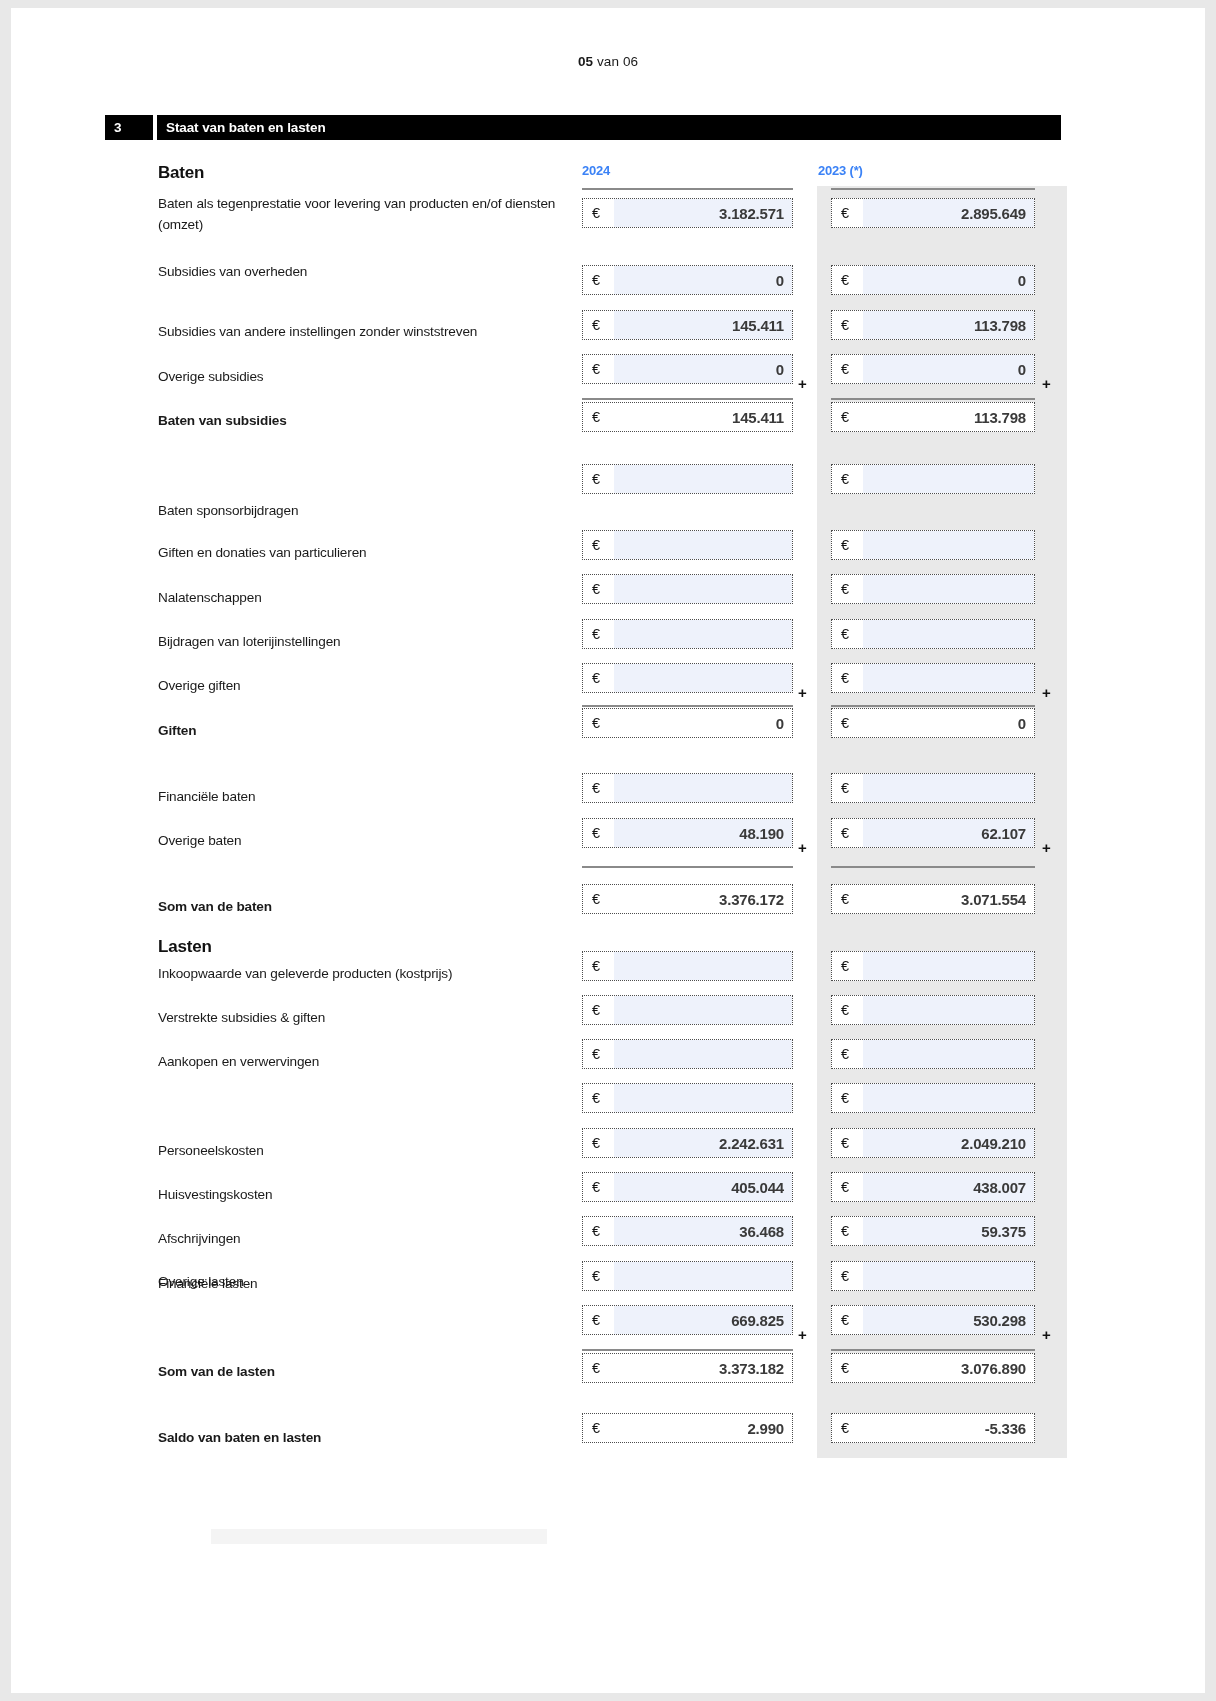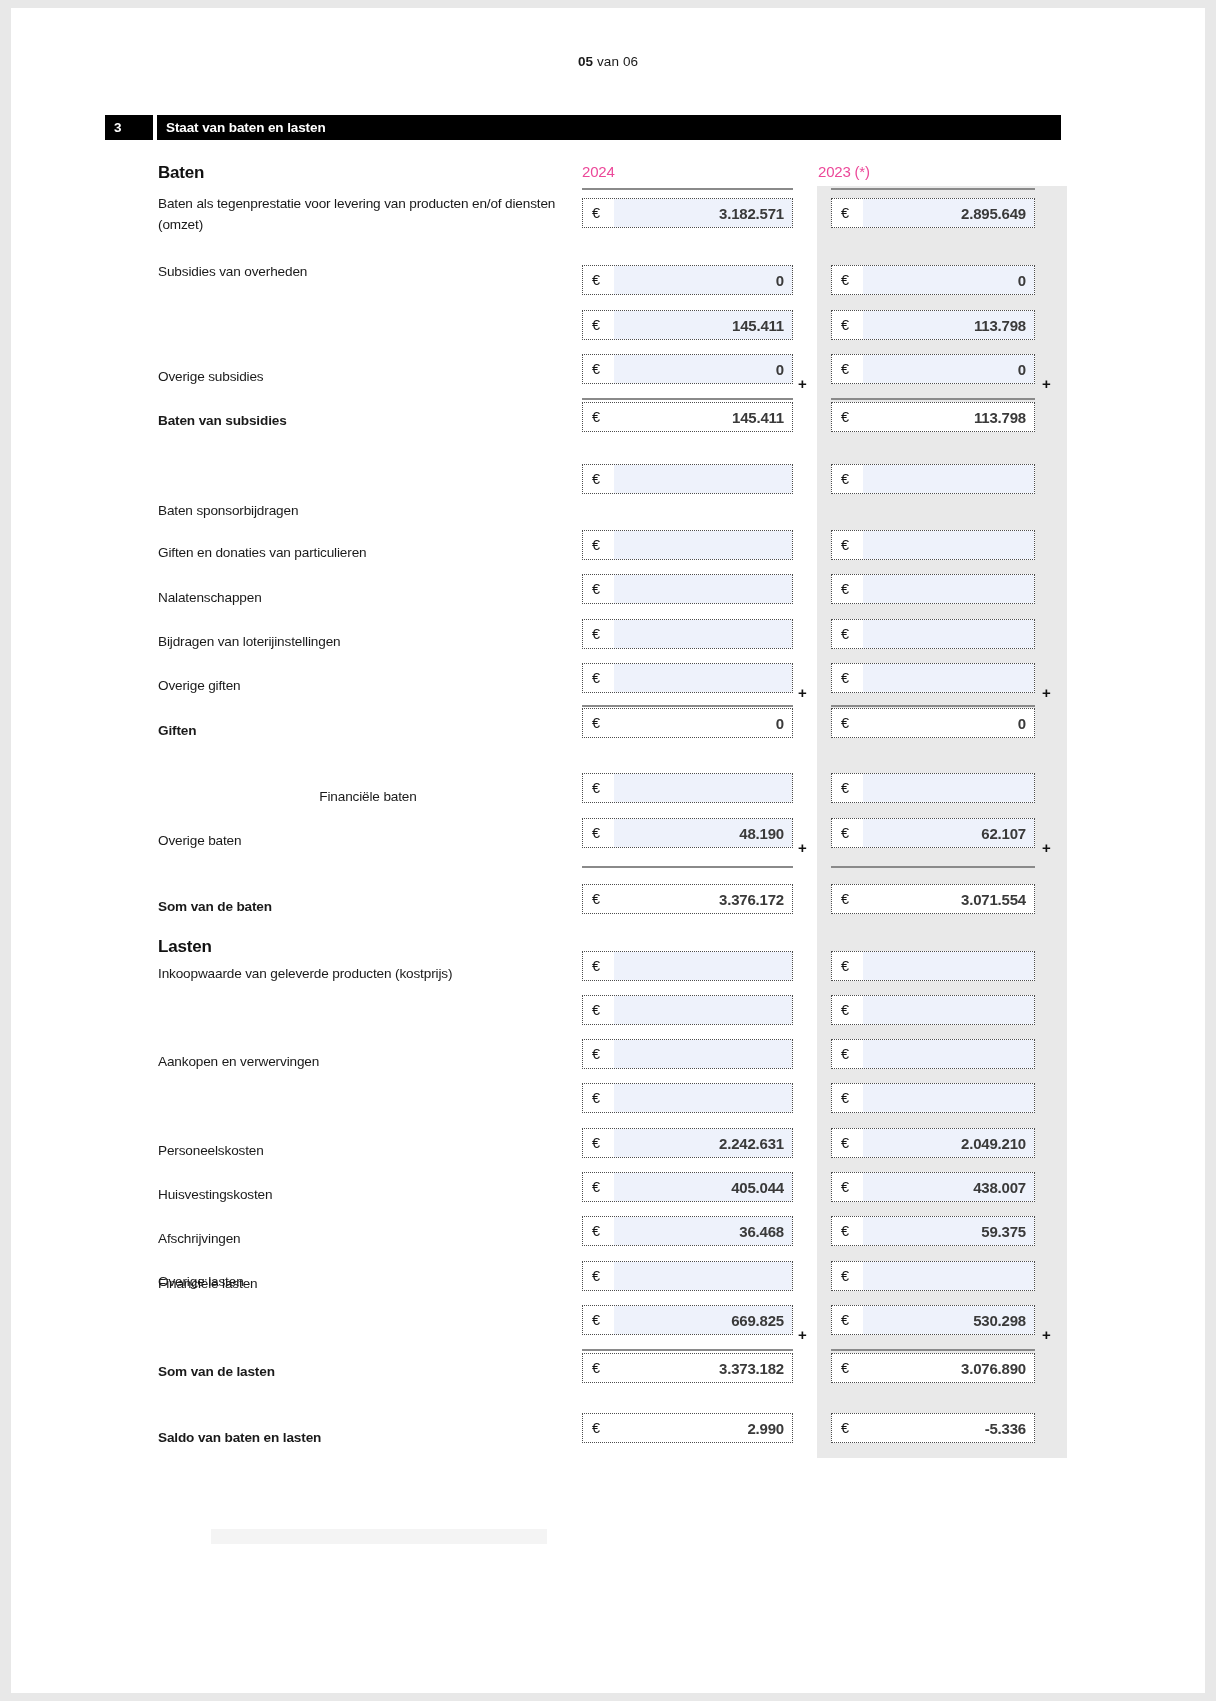--- a/index.html
+++ b/index.html
@@ -69,23 +69,24 @@
 
   
   .form {
     position: absolute;
     left: 0; top: 0;
     width: 1194px; height: 1685px;
   }
 
   .col-head {
     position: absolute;
-    font-size: 15px;
-    color: #ec4899;
+    font-size: 13px;
+    color: #3b82f6;
     letter-spacing: -.2px;
+    font-weight: bold;
   }
   .col-head.y2024 { left: 571px; top: 155px; }
   .col-head.y2023 { left: 807px; top: 155px; }
 
   .head-rule {
     position: absolute;
     height: 2px;
     background: #8a8a8a;
   }
   .head-rule.c1 { left: 571px; top: 180px; width: 211px; }
@@ -212,20 +213,21 @@
       </div>
       <div class="row-label" style="top: 253px;">Subsidies van overheden</div>
       <div class="vbox c1" style="top: 257px;">
         <span class="euro">€</span>
         <span class="amount">0</span>
       </div>
       <div class="vbox c2" style="top: 257px;">
         <span class="euro">€</span>
         <span class="amount">0</span>
       </div>
+      <div class="row-label" style="top: 313px;">Subsidies van andere instellingen zonder winststreven</div>
       <div class="vbox c1" style="top: 302px;">
         <span class="euro">€</span>
         <span class="amount">145.411</span>
       </div>
       <div class="vbox c2" style="top: 302px;">
         <span class="euro">€</span>
         <span class="amount">113.798</span>
       </div>
       <div class="row-label" style="top: 358px;">Overige subsidies</div>
       <div class="vbox c1" style="top: 346px;">
@@ -300,21 +302,21 @@
       <div class="sum-rule c2" style="top: 697px;"></div>
       <div class="row-label bold" style="top: 712px;">Giften</div>
       <div class="vbox c1 total" style="top: 700px;">
         <span class="euro">€</span>
         <span class="amount">0</span>
       </div>
       <div class="vbox c2 total" style="top: 700px;">
         <span class="euro">€</span>
         <span class="amount">0</span>
       </div>
-      <div class="row-label" style="top: 778px; text-align: center;">Financiële baten</div>
+      <div class="row-label" style="top: 778px;">Financiële baten</div>
       <div class="vbox c1" style="top: 765px;">
         <span class="euro">€</span>
         <span class="amount"></span>
       </div>
       <div class="vbox c2" style="top: 765px;">
         <span class="euro">€</span>
         <span class="amount"></span>
       </div>
       <div class="sum-rule c1" style="top: 858px;"></div>
       <div class="sum-rule c2" style="top: 858px;"></div>
@@ -340,20 +342,21 @@
       </div>
       <div class="row-label" style="top: 955px;">Inkoopwaarde van geleverde producten (kostprijs)</div>
       <div class="vbox c1" style="top: 943px;">
         <span class="euro">€</span>
         <span class="amount"></span>
       </div>
       <div class="vbox c2" style="top: 943px;">
         <span class="euro">€</span>
         <span class="amount"></span>
       </div>
+      <div class="row-label" style="top: 999px;">Verstrekte subsidies &amp; giften</div>
       <div class="vbox c1" style="top: 987px;">
         <span class="euro">€</span>
         <span class="amount"></span>
       </div>
       <div class="vbox c2" style="top: 987px;">
         <span class="euro">€</span>
         <span class="amount"></span>
       </div>
       <div class="row-label" style="top: 1043px;">Aankopen en verwervingen</div>
       <div class="vbox c1" style="top: 1031px;">

